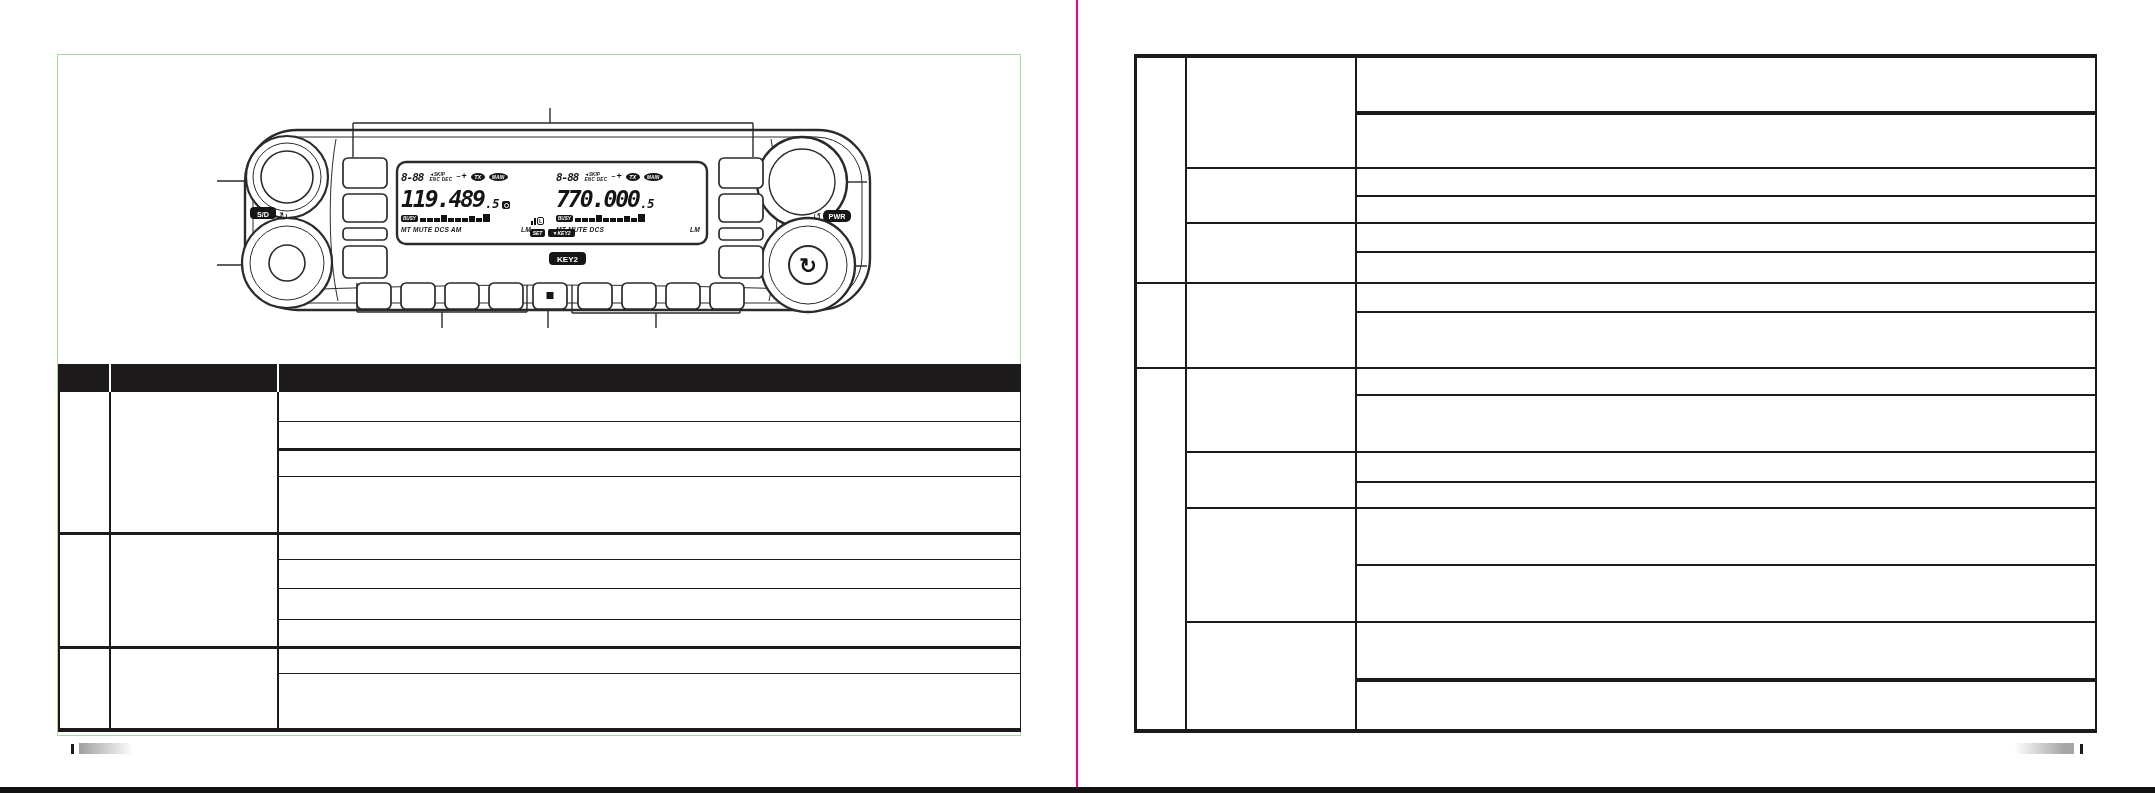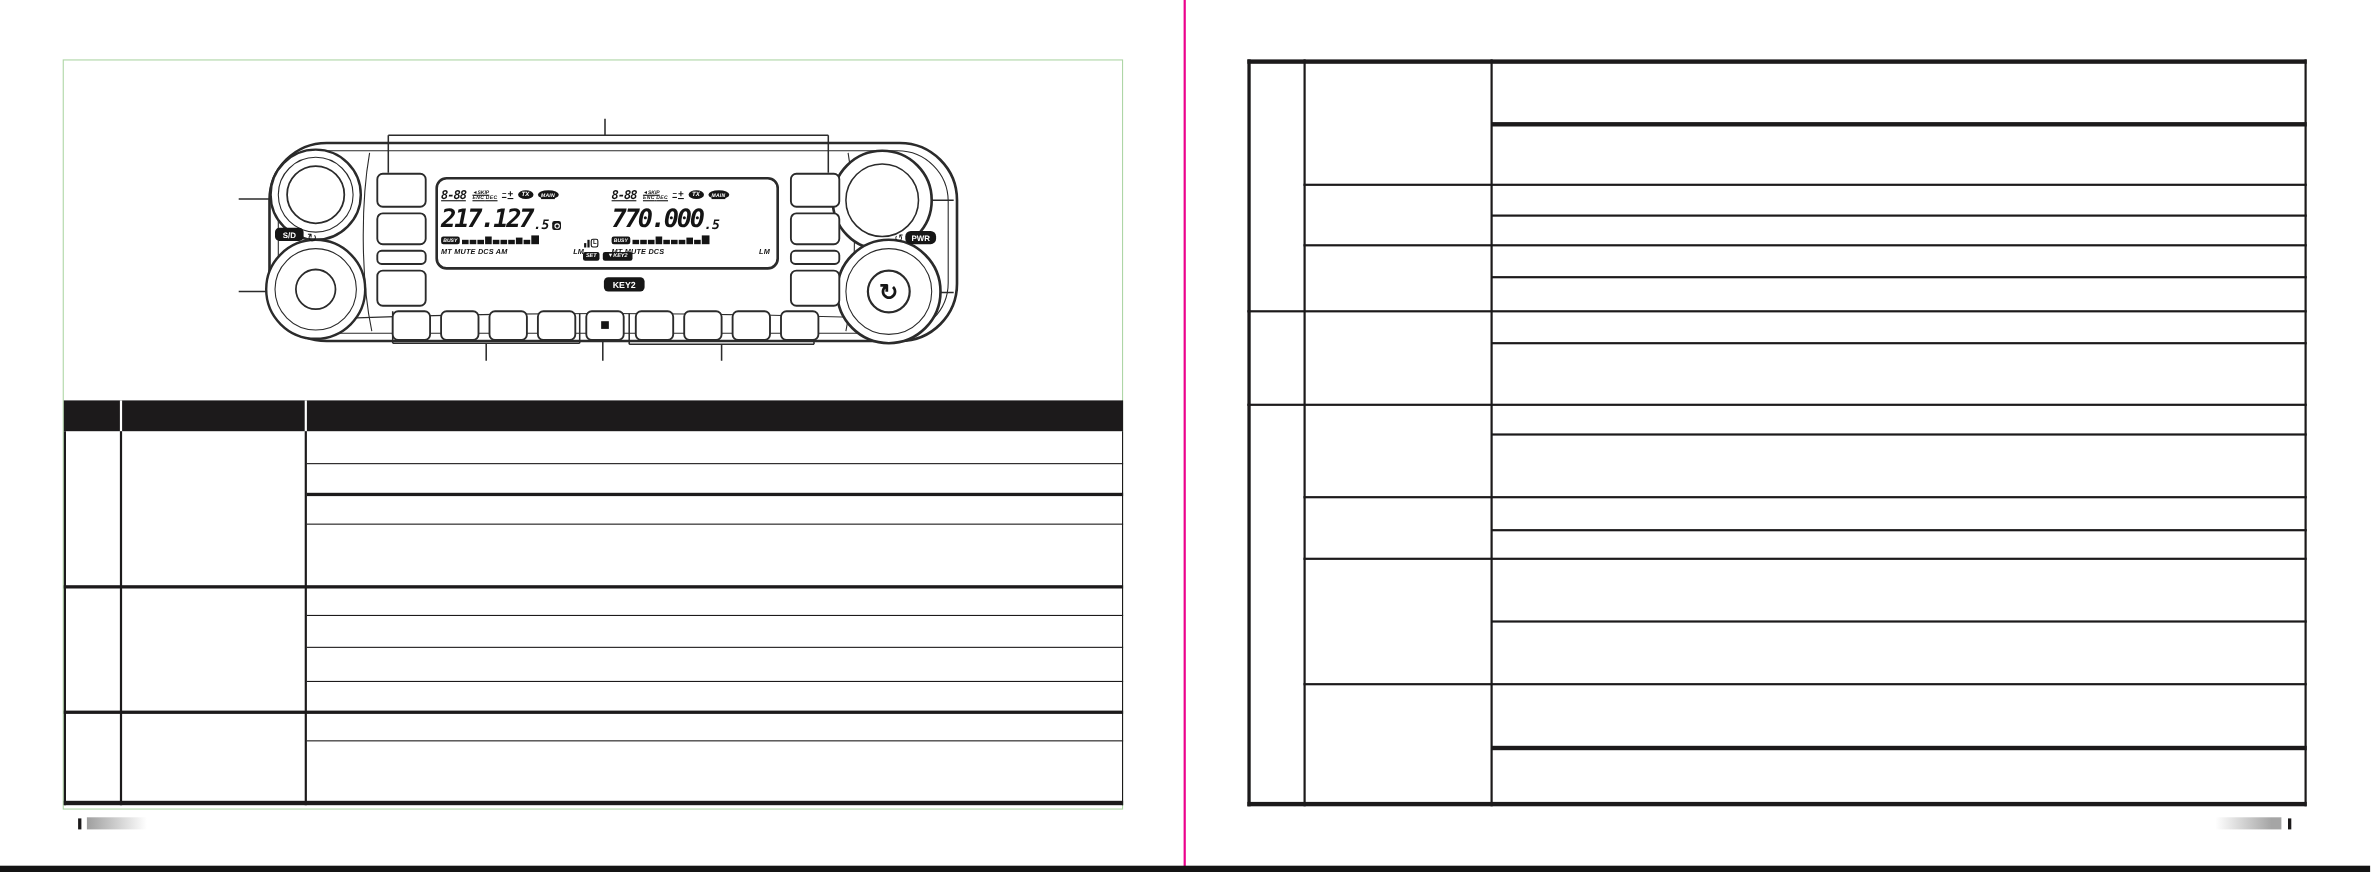--- a/index.html
+++ b/index.html
@@ -11,21 +11,21 @@
 
   
   #figure-box{left:57px;top:54px;width:964px;height:682px;border:1.5px solid #aed6a6;box-sizing:border-box;}
 
   
   #lcd{left:399px;top:170px;width:303px;height:72px;color:#141414;}
   .band{position:absolute;top:0;height:72px;}
   .band-l{left:2px;width:146px;}
   .band-r{left:157px;width:146px;}
   .row{position:relative;display:flex;align-items:center;}
-  .status{height:14px;gap:4px;text-decoration:underline;}
+  .status{height:14px;gap:4px;}
   .mem{font-family:"DejaVu Sans Mono",monospace;font-weight:bold;font-style:italic;font-size:11px;letter-spacing:-1px;}
   .stack{display:flex;flex-direction:column;line-height:5px;font-size:4.6px;font-weight:bold;font-style:italic;margin-left:2px;}
   .stack .l2{letter-spacing:.3px;}
   .pm{font-size:7px;font-weight:bold;display:flex;align-items:flex-start;gap:1px;}
   .pm .plus{font-size:9px;margin-top:-2px;}
   .oval{background:#161616;color:#fff;border-radius:50%;display:flex;align-items:center;justify-content:center;
         font-weight:bold;font-style:italic;}
   .oval.tx{width:14px;height:8px;font-size:5.5px;}
   .oval.main{width:19px;height:8px;font-size:4.6px;letter-spacing:.2px;}
   .freq{height:27px;align-items:flex-end;}
@@ -158,21 +158,21 @@
           <span class="l2"><span>ENC</span> <span>DEC</span></span>
         </span>
         <span class="pm">
             <span>−</span>
             <span class="plus">+</span>
           </span>
         <span class="oval tx">TX</span>
         <span class="oval main">MAIN</span>
       </div>
       <div class="row freq">
-        <span class="fmain">217.127</span>
+        <span class="fmain">119.489</span>
         <span class="fsub">.5</span>
         <span class="clock"></span>
       </div>
       <div class="row meter">
         <span class="busy">BUSY</span>
         <span class="bars">
             <i></i>
             <i></i>
             <i></i>
             <i></i>

